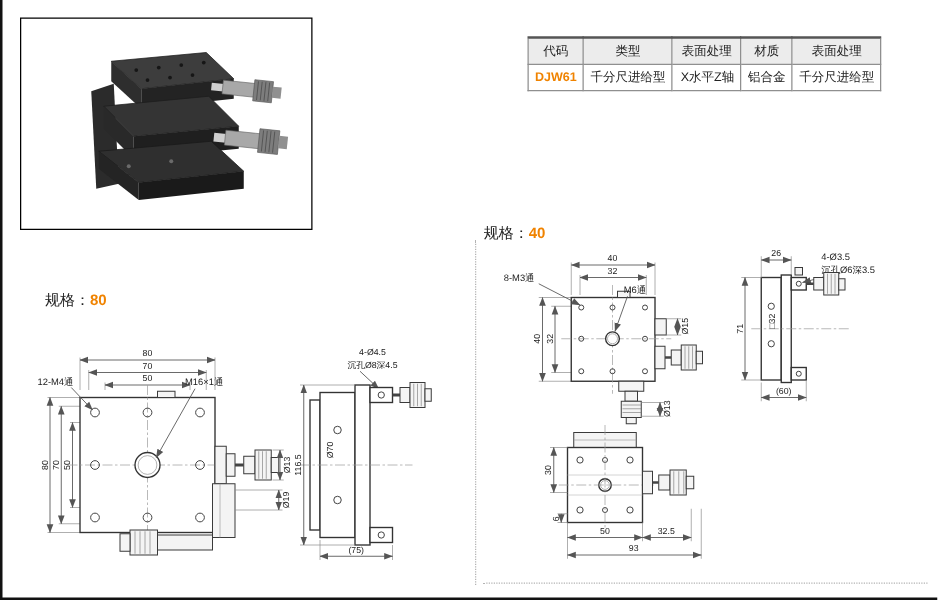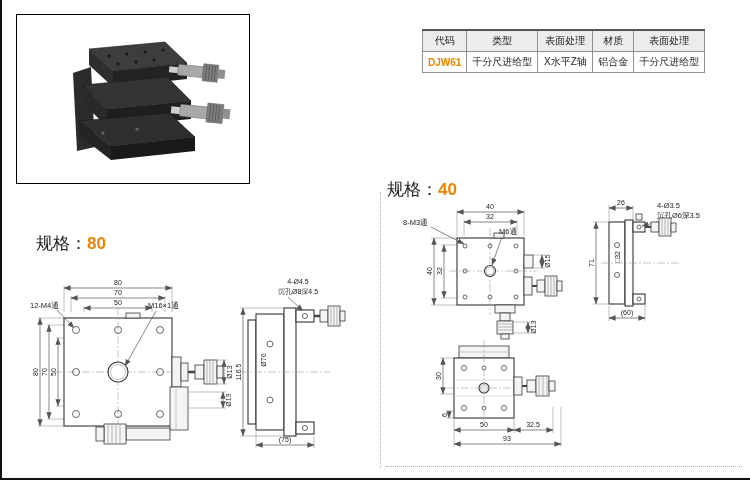--- a/index.html
+++ b/index.html
@@ -5,23 +5,23 @@
   html,body{margin:0;padding:0;background:#fff}
   .page{position:relative;width:750px;height:480px;background:#fff;
         border-left:2px solid #111;border-bottom:2px solid #111;box-sizing:border-box;
         overflow:hidden;font-family:"Liberation Sans","DejaVu Sans",sans-serif;color:#222}
   .photo-frame{position:absolute;left:14px;top:14px;width:232px;height:168px;
                border:1px solid #000;background:#fff}
   .spec-table{position:absolute;left:420px;top:29px;border-collapse:collapse;
               font-size:10px;color:#222;border-top:2px solid #555}
   .spec-table th{background:#ececec;font-weight:normal;border:1px solid #8f8f8f;
                  padding:3px 7px;white-space:nowrap}
-  .spec-table td{border:1px solid #8f8f8f;text-align:center;padding:3px 5px;white-space:nowrap}
+  .spec-table td{border:1px solid #8f8f8f;text-align:right;padding:3px 5px;white-space:nowrap}
   .spec-table td.code{color:#f08300;font-weight:bold}
-  .spec-label{position:absolute;font-size:17px;color:#222;white-space:nowrap}
+  .spec-label{position:absolute;font-size:12px;color:#222;white-space:nowrap}
   .spec-label b{color:#f08300;font-weight:bold}
   .vsep{position:absolute;left:378px;top:192px;height:276px;width:0;border-left:1px dotted #b3b3b3}
   .hsep{position:absolute;left:384px;top:466px;width:356px;height:0;border-top:1px dotted #b3b3b3}
   svg.drawing{position:absolute}
   svg text{font-family:"Liberation Sans","DejaVu Sans",sans-serif}
   .dim{stroke:#555;stroke-width:0.7;fill:none}
   .ext{stroke:#8a8a8a;stroke-width:0.55;fill:none}
   .out{stroke:#333;stroke-width:1.1;fill:#fff}
   .out2{stroke:#3a3a3a;stroke-width:0.8;fill:#f4f4f4}
   .thin{stroke:#444;stroke-width:0.8;fill:none}

